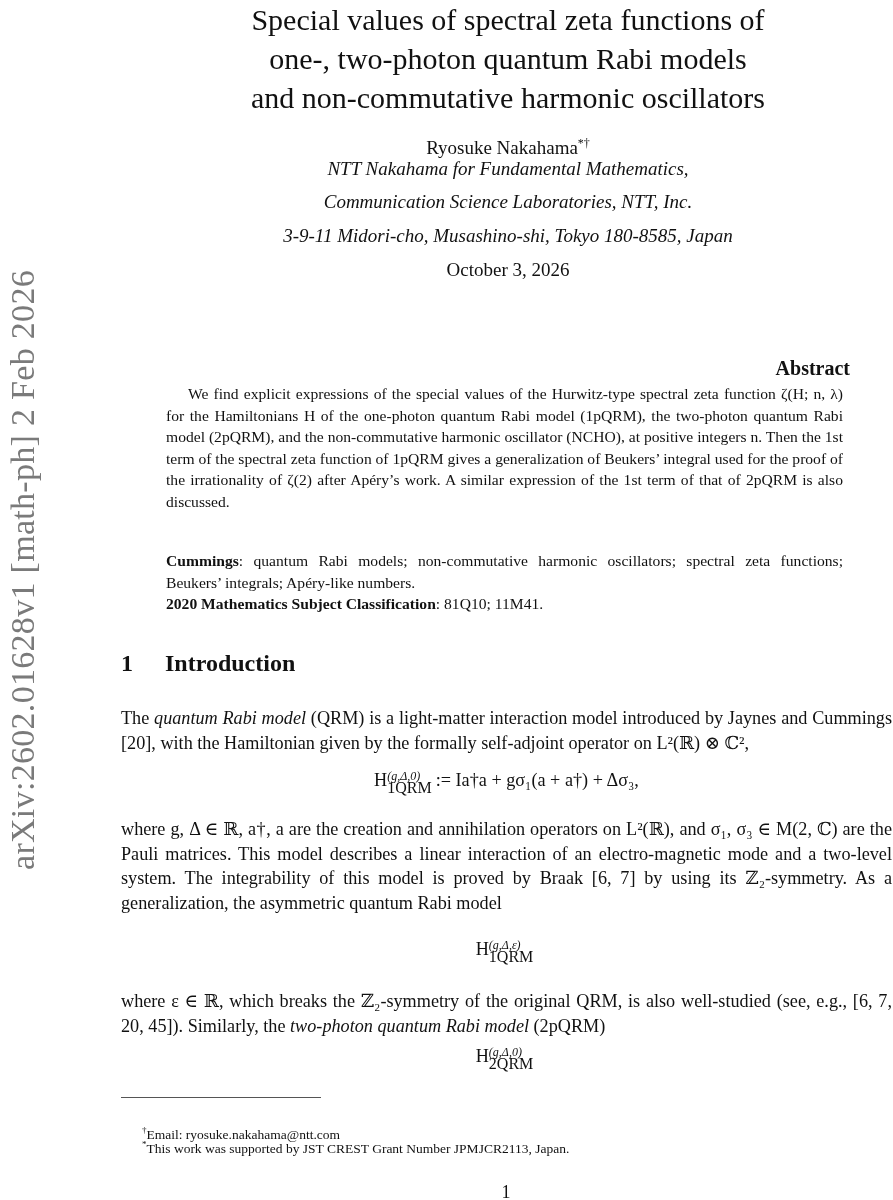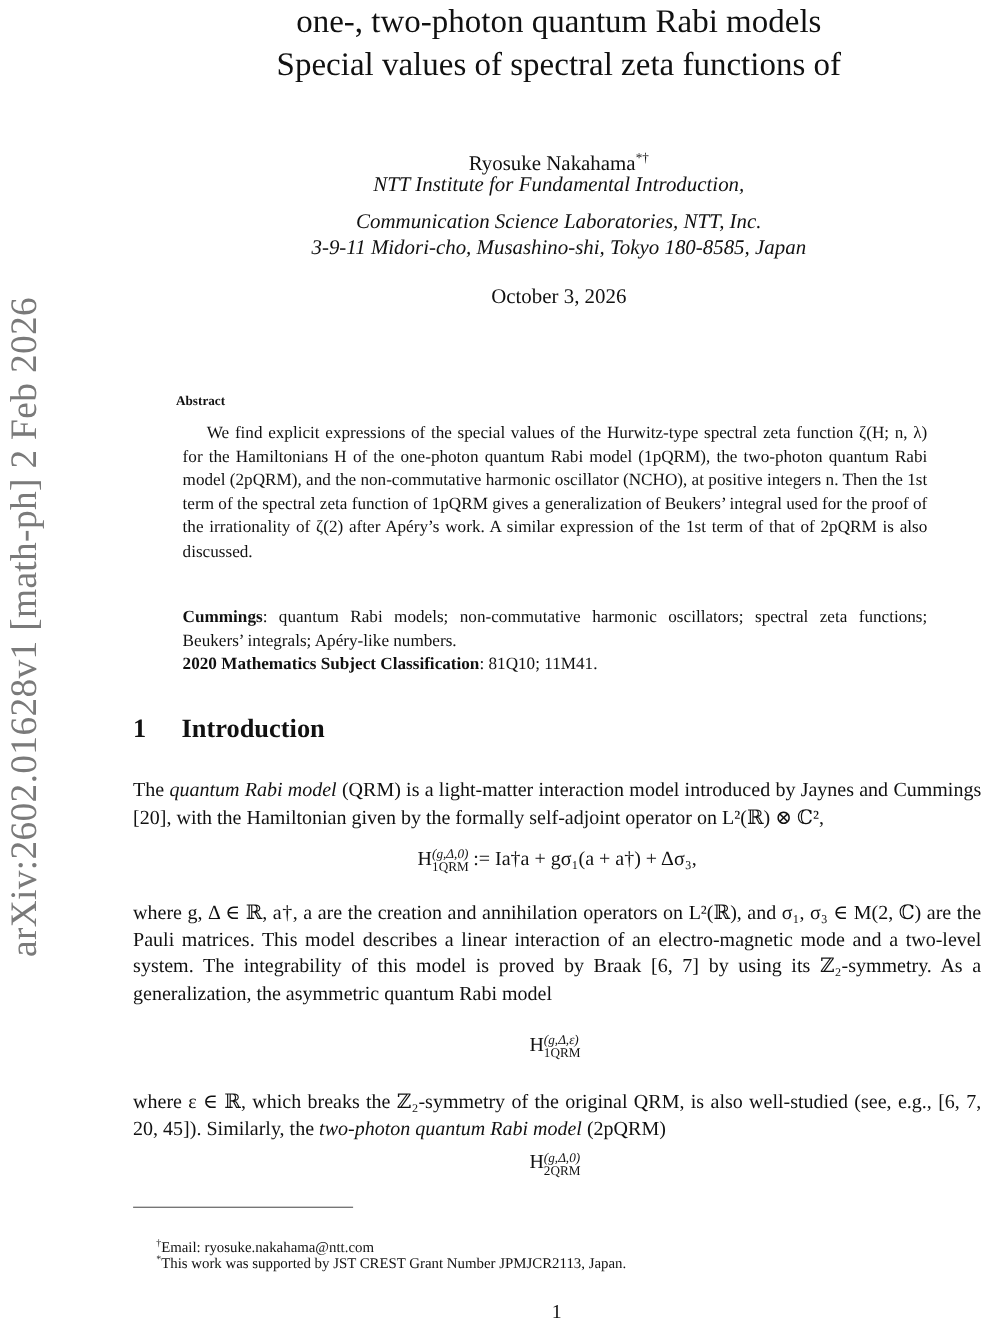--- a/index.html
+++ b/index.html
@@ -16,23 +16,23 @@
   }
   .title {
     position: absolute; left: 200px; width: 616px; top: 0px;
     text-align: center; font-size: 30px; line-height: 39px; font-weight: normal;
   }
   .center { position: absolute; left: 200px; width: 616px; text-align: center; }
   .author { top: 131px; font-size: 19px; line-height: 24px; }
   .aff { font-style: italic; font-size: 19px; line-height: 24px; }
   .aff1 { top: 157px; }
   .aff2 { top: 190px; }
-  .aff3 { top: 214px; }
+  .aff3 { top: 224px; }
   .date { top: 259px; font-size: 19px; }
-  .abs-head { position: absolute; left: 160px; width: 690px; top: 357px; text-align: left; font-weight: bold; font-size: 12px; }
+  .abs-head { position: absolute; left: 160px; width: 690px; top: 357px; text-align: right; font-weight: bold; font-size: 20px; }
   .abs-body {
     position: absolute; left: 166px; width: 677px; top: 383px;
     font-size: 15.6px; line-height: 21.6px; text-align: justify; text-indent: 22px;
   }
   .kw {
     position: absolute; left: 166px; width: 677px; top: 550px;
     font-size: 15.6px; line-height: 21.6px; text-align: justify;
   }
   .kw b { font-weight: bold; }
   .sec {
@@ -49,42 +49,43 @@
   .eq {
     position: absolute; left: 121px; width: 771px; text-align: center;
     font-size: 18.2px;
   }
   .eq1 { top: 770px; }
   .eq2 { top: 939px; }
   .eq3 { top: 1046px; }
   .H { font-style: normal; }
   .supsub { display: inline-block; vertical-align: middle; line-height: 12px; text-align: left; font-size: 12px; margin-right: 4px; }
   .supsub .sp { display: block; }
-  .supsub .sb { display: block; font-size: 12px; }
+  .supsub .sb { display: block; font-size: 16px; }
   .it { font-style: italic; }
   .fn-rule { position: absolute; left: 121px; top: 1097px; width: 200px; height: 1px; background: #555; }
   .fn { position: absolute; left: 142px; font-size: 13.5px; line-height: 18px; }
   .fn1 { top: 1135px; }
   .fn2 { top: 1121px; }
   .pageno { position: absolute; left: 0; width: 1012px; top: 1182px; text-align: center; font-size: 18px; }
 </style>
 </head>
 <body>
 
 <div class="stamp">arXiv:2602.01628v1  [math-ph]  2 Feb 2026</div>
 
 <div class="title">
+  <div>Special values of spectral zeta functions of</div>
   <div>one-, two-photon quantum Rabi models</div>
-  <div>Special values of spectral zeta functions of</div>
+  <div>and non-commutative harmonic oscillators</div>
 </div>
 
 <div class="center author">
   <span>Ryosuke Nakahama</span><sup style="font-size:12px;">*†</sup>
 </div>
-<div class="center aff aff1">NTT Institute for Fundamental Introduction,</div>
+<div class="center aff aff1">NTT Nakahama for Fundamental Mathematics,</div>
 <div class="center aff aff2">Communication Science Laboratories, NTT, Inc.</div>
 <div class="center aff aff3">3-9-11 Midori-cho, Musashino-shi, Tokyo 180-8585, Japan</div>
 
 <div class="center date">October 3, 2026</div>
 
 <div class="abs-head">Abstract</div>
 <div class="abs-body">We find explicit expressions of the special values of the Hurwitz-type spectral zeta function ζ(H; n, λ) for the Hamiltonians H of the one-photon quantum Rabi model (1pQRM), the two-photon quantum Rabi model (2pQRM), and the non-commutative harmonic oscillator (NCHO), at positive integers n. Then the 1st term of the spectral zeta function of 1pQRM gives a generalization of Beukers’ integral used for the proof of the irrationality of ζ(2) after Apéry’s work. A similar expression of the 1st term of that of 2pQRM is also discussed.</div>
 
 <div class="kw">
   <b>Cummings</b><span>: quantum Rabi models; non-commutative harmonic oscillators; spectral zeta functions; Beukers’ integrals; Apéry-like numbers.</span><br>

